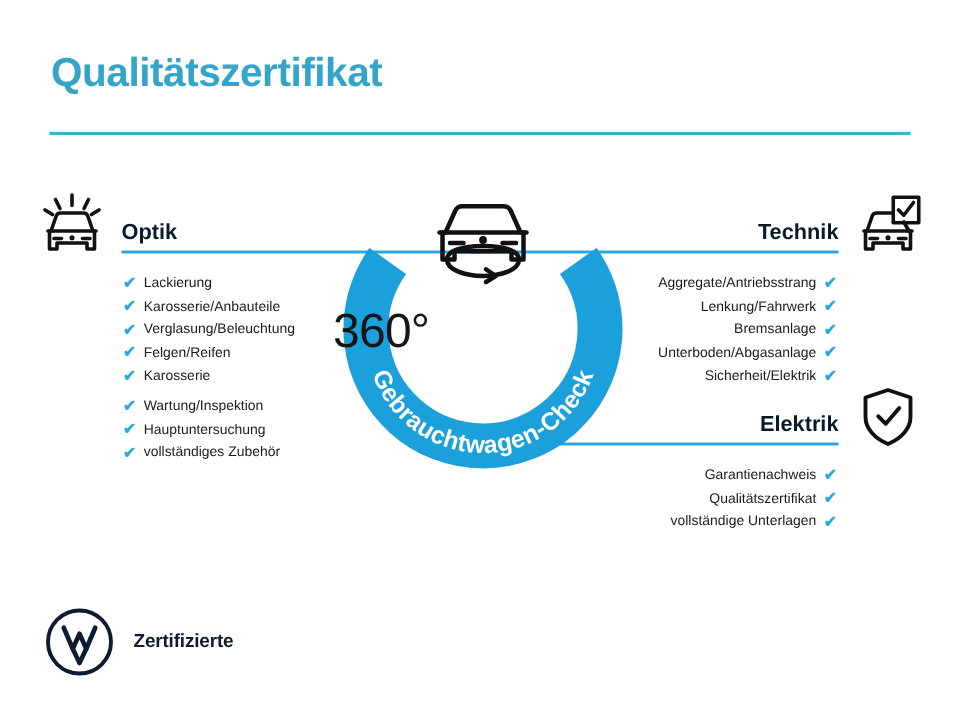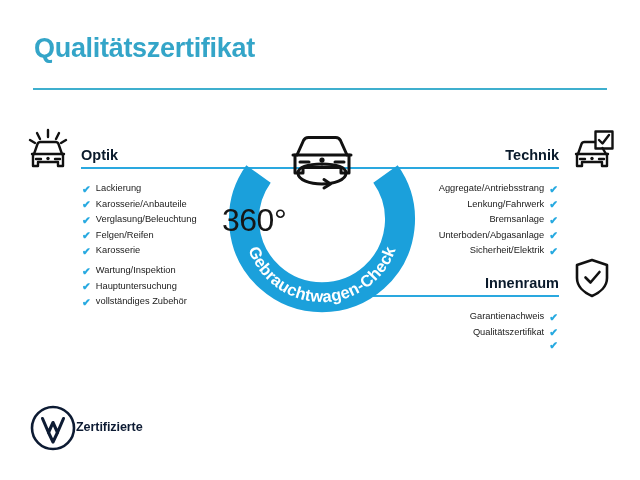--- a/index.html
+++ b/index.html
@@ -135,20 +135,21 @@
   .footer {
     position: absolute;
     left: 30px;
     top: 405px;
     display: flex;
     align-items: center;
   }
   .vw-mark { width: 46px; height: 46px; }
   .vw-mark svg { display: block; }
   .vw-text {
+    margin-left: 13px;
     font-size: 12.6px;
     font-weight: bold;
     color: #0D1B33;
     line-height: 15.5px;
     letter-spacing: -0.1px;
   }
 </style>
 </head>
 <body>
 
@@ -267,33 +268,34 @@
   <div class="section sec-garantie right">
     <div class="sec-head">
       <span class="sec-icon">
         <svg width="46" height="44" viewBox="0 0 46 44">
           <g fill="none" stroke="#111111" stroke-width="2.6" stroke-linecap="round" stroke-linejoin="round">
             <path d="M23 4 L38 9 V22 C38 30 31.5 36.5 23 40 C14.5 36.5 8 30 8 22 V9 Z"></path>
             <path d="M16.5 21.5 L21.5 26.5 L30.5 16"></path>
           </g>
         </svg>
       </span>
-      <span class="sec-title">Innenraum</span>
+      <span class="sec-title">Elektrik</span>
       <span class="sec-underline"></span>
     </div>
     <ul class="sec-list">
       <li>
           <span>Garantienachweis</span>
           <span class="tick">✔</span>
         </li>
       <li>
           <span>Qualitätszertifikat</span>
           <span class="tick">✔</span>
         </li>
       <li>
+          <span>vollständige Unterlagen</span>
           <span class="tick">✔</span>
         </li>
     </ul>
   </div>
 
   <div class="badge">
     <svg width="200" height="200" viewBox="0 0 200 200">
       <defs>
         <path id="ringpath" d="M 22 106 A 78 78 0 1 0 178 106"></path>
       </defs>

